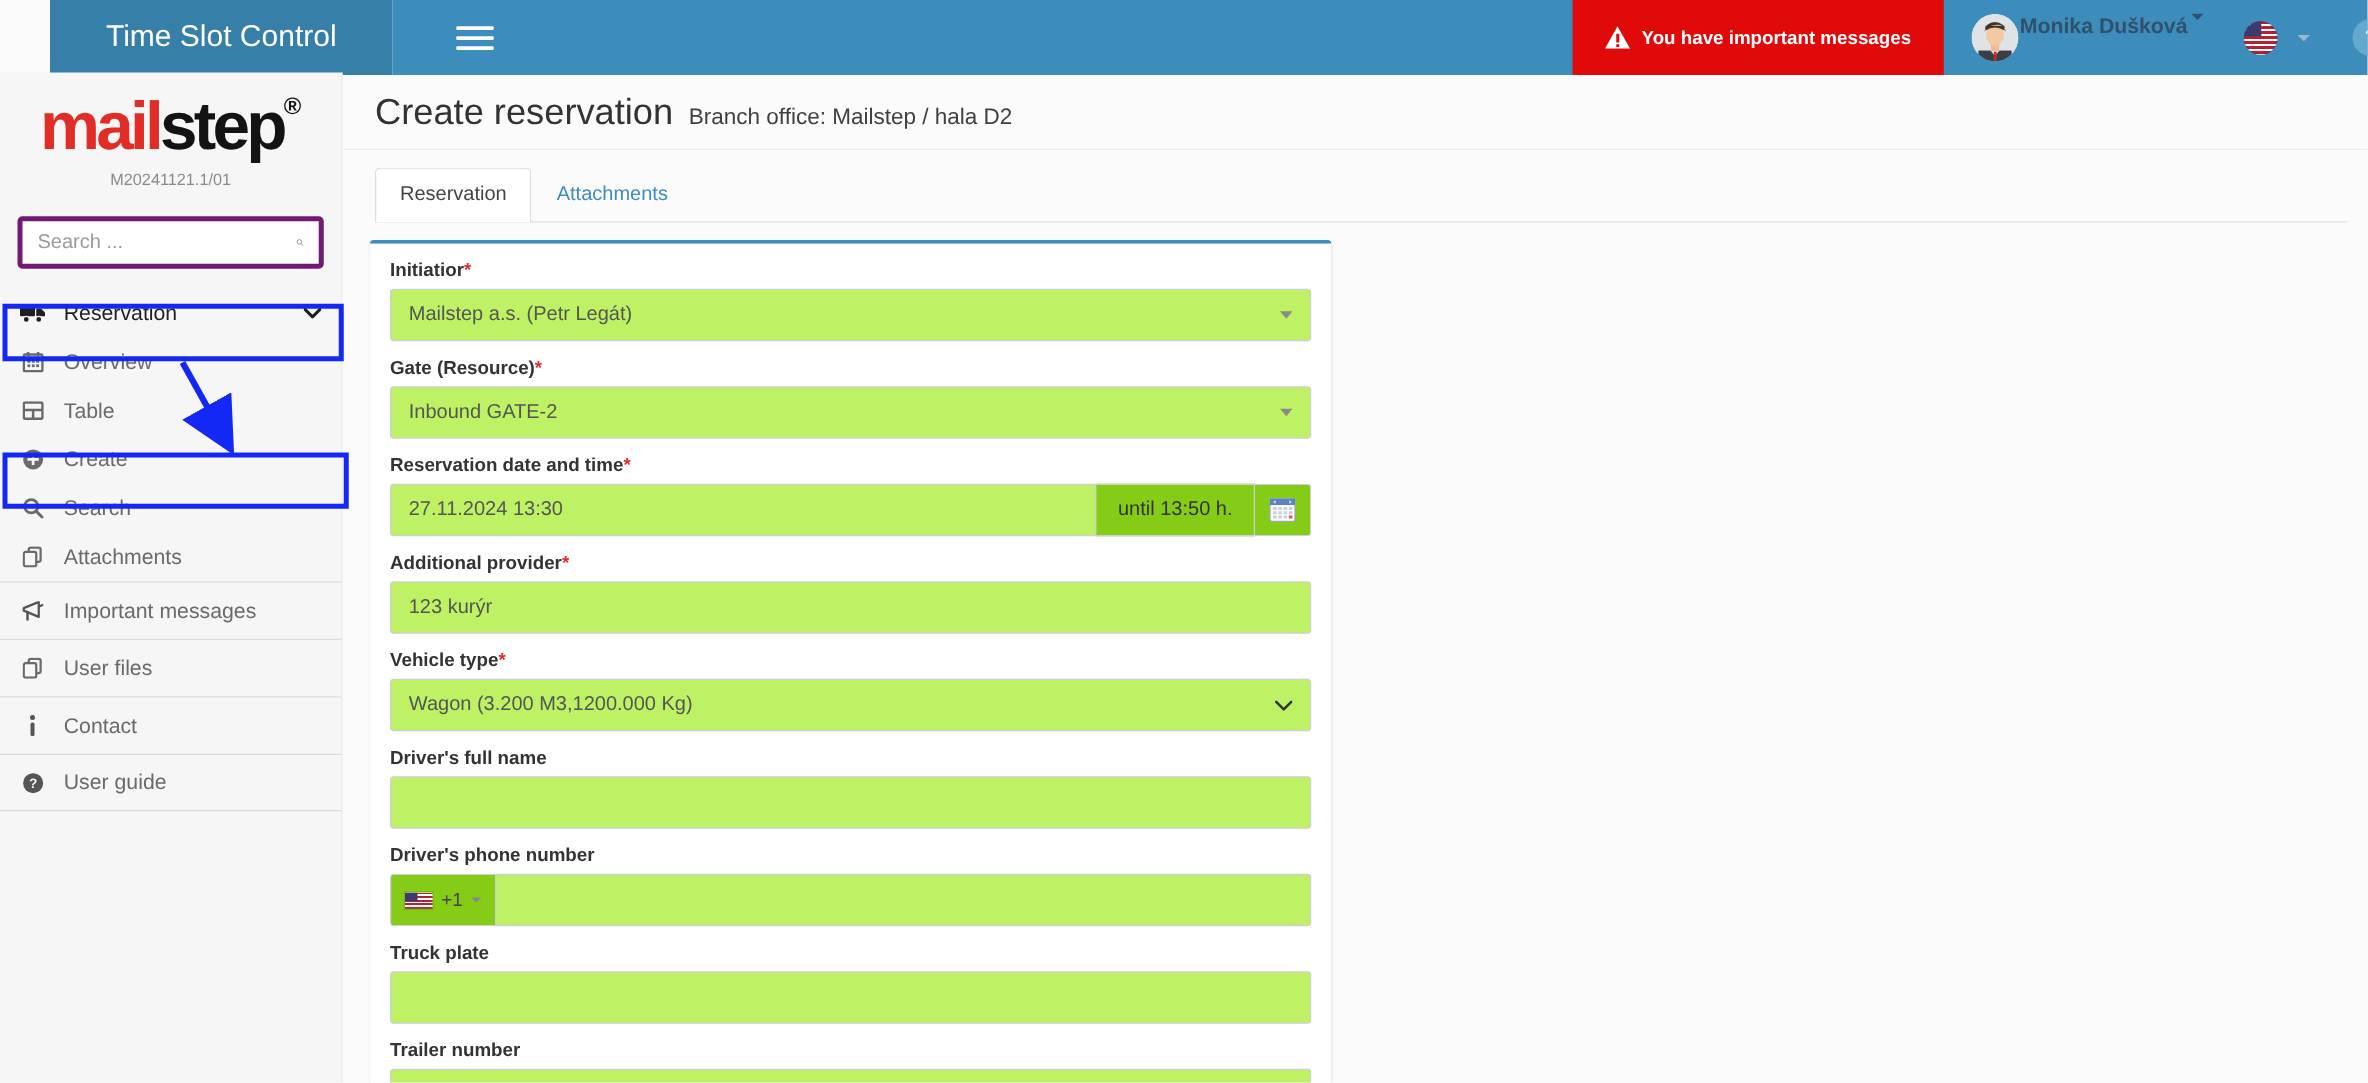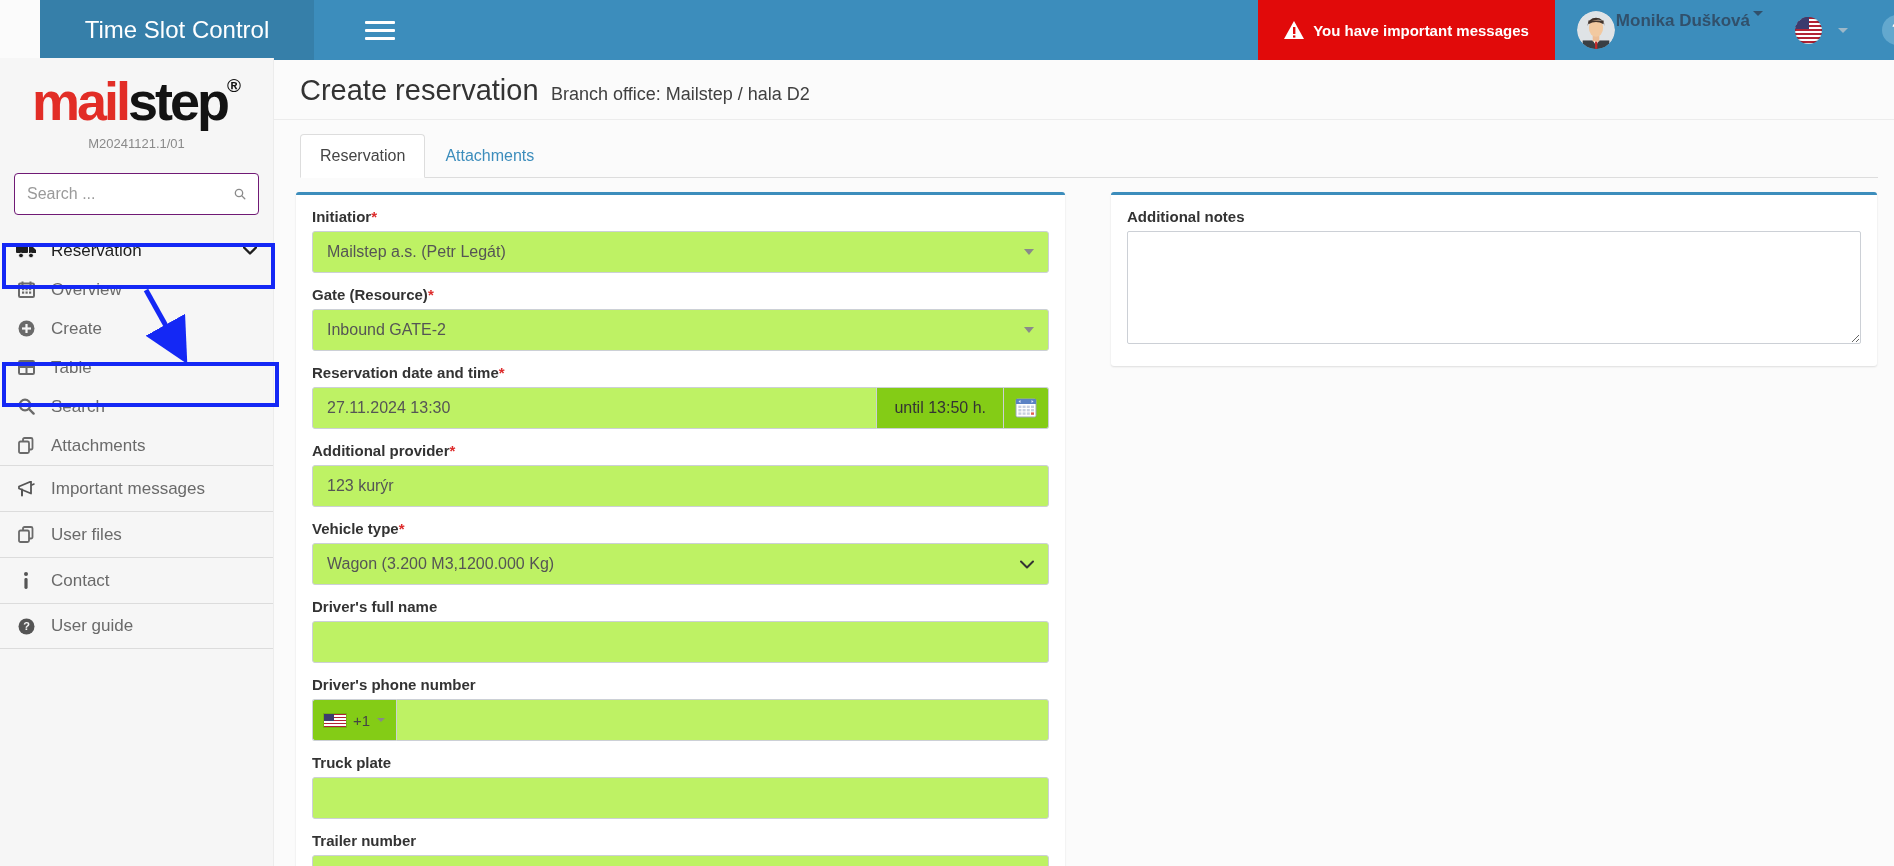--- a/index.html
+++ b/index.html
@@ -33,21 +33,21 @@
     margin:0 22px 0 34px; cursor:pointer; }
 
   
   .sidebar { position:absolute; top:58px; left:0; width:274px; bottom:0; background:#f6f6f6;
     border-right:1px solid #ececec; }
   .logo-wrap { text-align:center; padding-top:16px; }
   .logo-text { font-size:54px; font-weight:800; letter-spacing:-3px; color:#131313; line-height:1; }
   .logo-mail { color:#e22d26; }
   .logo-reg { font-size:19px; vertical-align:28px; letter-spacing:0; font-weight:bold; }
   .version { text-align:center; color:#8a8a8a; font-size:13px; margin-top:8px; }
-  .search-box { margin:22px 14px 0 14px; height:42px; background:#fff; border:1px solid #701a75;
+  .search-box { margin:22px 14px 0 14px; height:42px; background:#fff; border:4px solid #701a75;
     border-radius:4px; display:flex; align-items:center; padding:0 12px; }
   .search-box input { flex:1; border:none; outline:none; font-family:inherit; font-size:16px; color:#555; background:transparent; }
   .search-box input::placeholder { color:#9a9a9a; }
   .menu { list-style:none; margin-top:16px; }
   .menu-item { height:39px; display:flex; align-items:center; padding:0 16px; gap:15px;
     color:#6a6a6a; font-size:17px; cursor:pointer; }
   .menu-item.active { color:#1f1f1f; }
   .menu-item .mi-icon { width:20px; display:flex; justify-content:center; flex:0 0 20px; }
   .menu-item.section { height:46px; border-top:1px solid #dcdcdc; }
   .menu-item.section-last { border-bottom:1px solid #dcdcdc; }
@@ -201,37 +201,37 @@
             <rect x="4" y="10.5" width="2.2" height="2.2"></rect>
               <rect x="7.5" y="10.5" width="2.2" height="2.2"></rect>
               <rect x="11" y="10.5" width="2.2" height="2.2"></rect>
           </g>
         </svg>
       </span>
       <span>Overview</span>
     </li>
     <li class="menu-item">
       <span class="mi-icon">
+        <svg width="17" height="15" viewBox="0 0 17 15">
+          <rect x="1" y="1" width="15" height="13" rx="1.2" fill="none" stroke="#6a6a6a" stroke-width="2"></rect>
+          <line x1="1" y1="7" x2="16" y2="7" stroke="#6a6a6a" stroke-width="2"></line>
+          <line x1="8.5" y1="7" x2="8.5" y2="14" stroke="#6a6a6a" stroke-width="2"></line>
+        </svg>
+      </span>
+      <span>Table</span>
+    </li>
+    <li class="menu-item">
+      <span class="mi-icon">
         <svg width="17" height="17" viewBox="0 0 17 17">
           <circle cx="8.5" cy="8.5" r="8" fill="#6a6a6a"></circle>
           <rect x="7.4" y="4" width="2.2" height="9" fill="#f6f6f6"></rect>
           <rect x="4" y="7.4" width="9" height="2.2" fill="#f6f6f6"></rect>
         </svg>
       </span>
       <span>Create</span>
-    </li>
-    <li class="menu-item">
-      <span class="mi-icon">
-        <svg width="17" height="15" viewBox="0 0 17 15">
-          <rect x="1" y="1" width="15" height="13" rx="1.2" fill="none" stroke="#6a6a6a" stroke-width="2"></rect>
-          <line x1="1" y1="7" x2="16" y2="7" stroke="#6a6a6a" stroke-width="2"></line>
-          <line x1="8.5" y1="7" x2="8.5" y2="14" stroke="#6a6a6a" stroke-width="2"></line>
-        </svg>
-      </span>
-      <span>Table</span>
     </li>
     <li class="menu-item">
       <span class="mi-icon">
         <svg width="17" height="17" viewBox="0 0 17 17">
           <circle cx="7" cy="7" r="5.3" fill="none" stroke="#6a6a6a" stroke-width="2.2"></circle>
           <line x1="11" y1="11" x2="15.6" y2="15.6" stroke="#6a6a6a" stroke-width="2.4" stroke-linecap="round"></line>
         </svg>
       </span>
       <span>Search</span>
     </li>
@@ -393,18 +393,14 @@
         <input class="ctrl" type="text" value="" style="">
       </div>
 
       <div class="form-group">
         <div class="form-label">Trailer number</div>
         <input class="ctrl" type="text" value="" style="">
       </div>
 
     </div>
 
-    <div class="panel panel-right">
-      <div class="form-label">Additional notes</div>
-      <textarea class="notes-area" style=""></textarea>
-    </div>
   </div>
 </div>
 
 </body></html>

